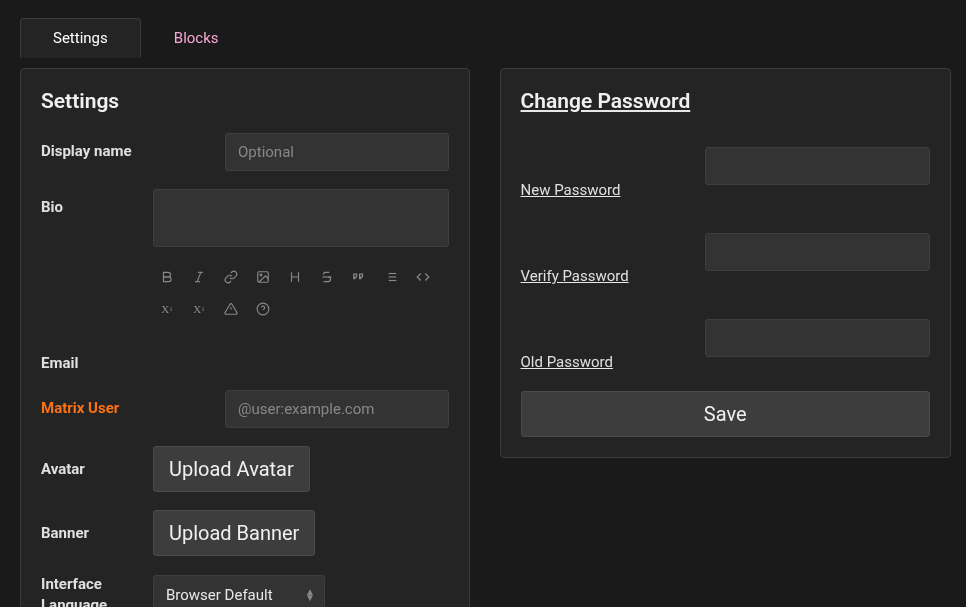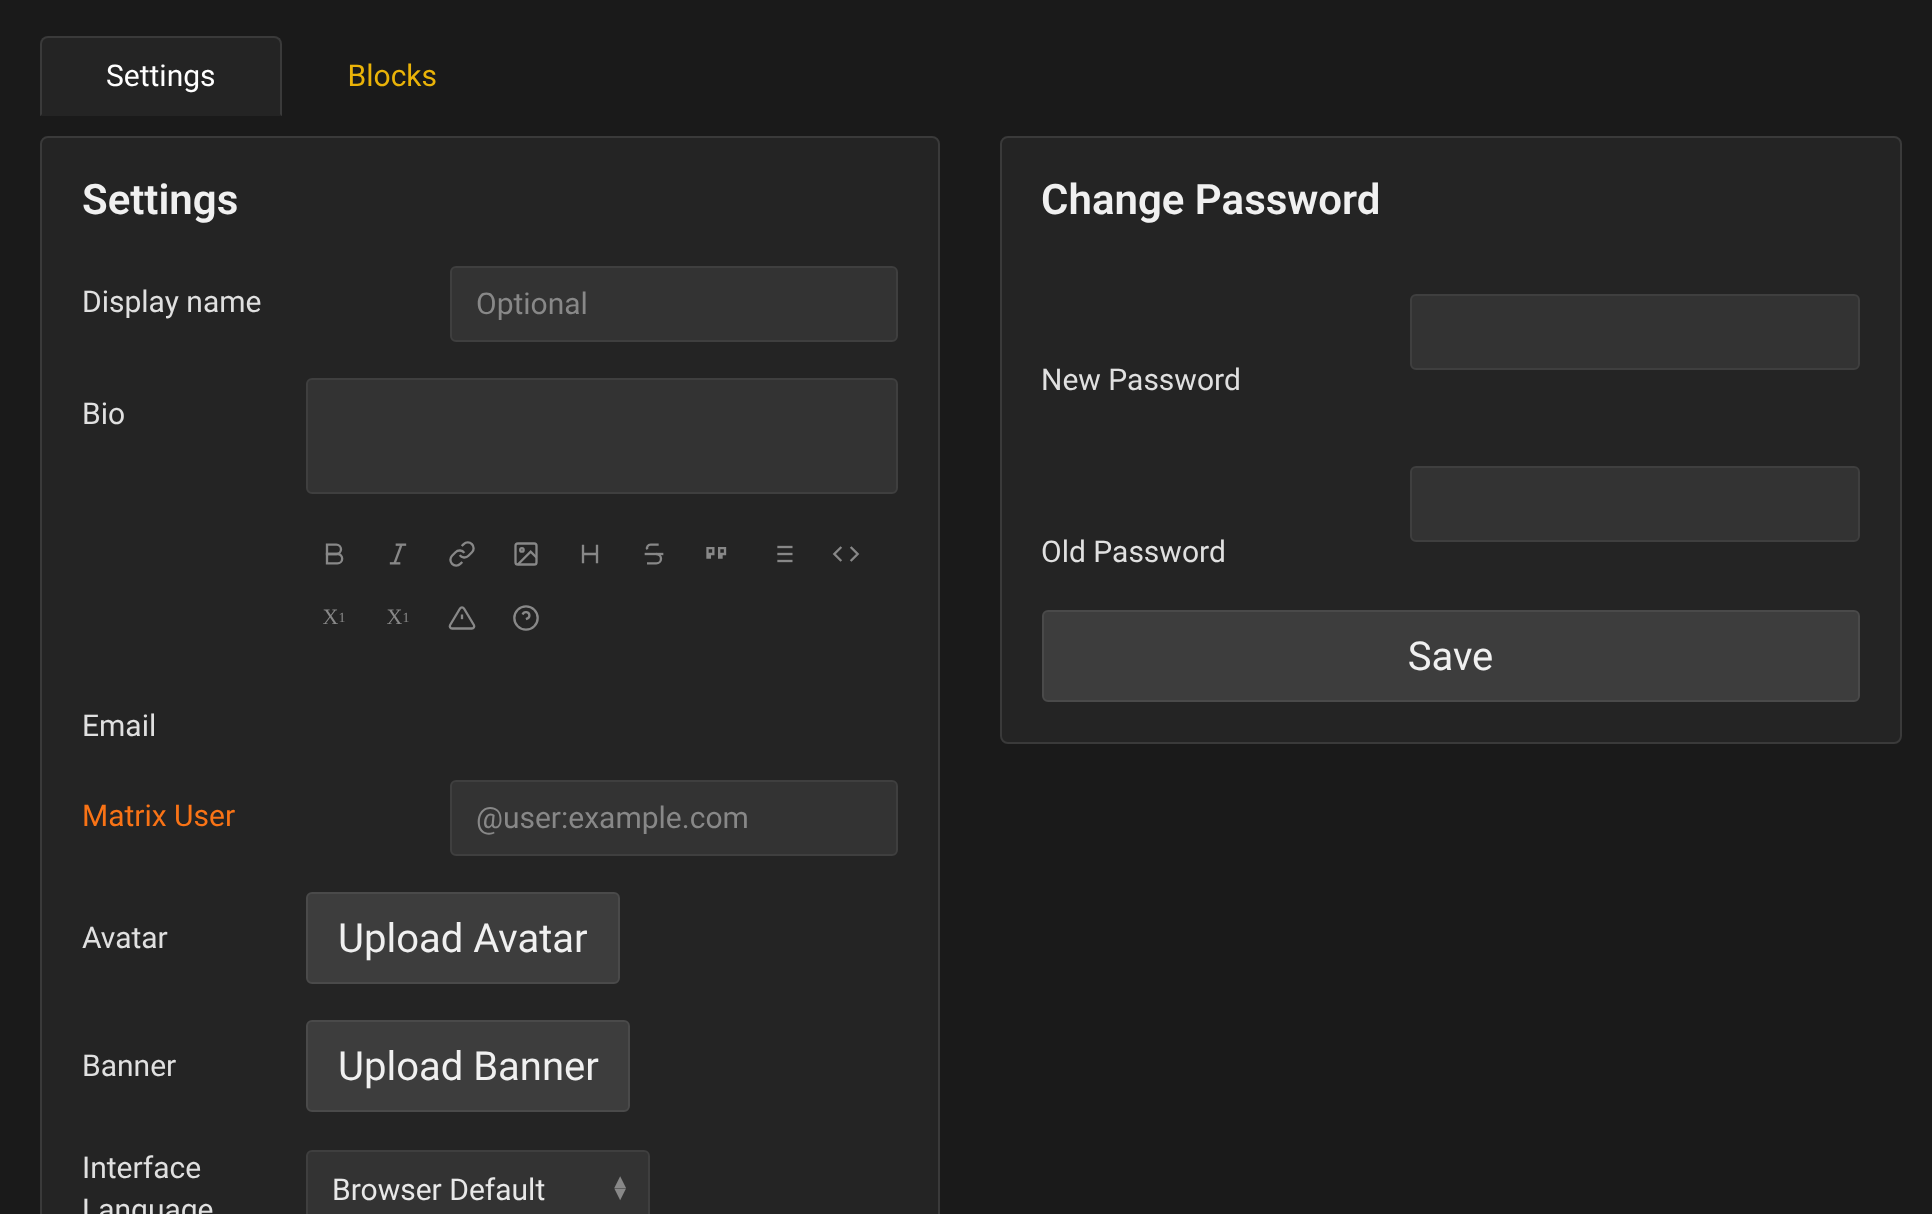--- a/index.html
+++ b/index.html
@@ -17,21 +17,21 @@
       overflow: hidden;
     }
     .tabs {
       display: flex;
       padding-left: 20px;
       padding-top: 18px;
       border-bottom: none;
     }
     .tab {
       padding: 10px 32px;
-      color: #eab308;
+      color: #f9a8d4;
       cursor: pointer;
       border: 1px solid transparent;
       border-bottom: none;
       border-radius: 4px 4px 0 0;
     }
     .tab.active {
       background: #242424;
       border: 1px solid #3a3a3a;
       border-bottom: 1px solid #242424;
       color: #fff;
@@ -48,40 +48,42 @@
       border: 1px solid #3a3a3a;
       border-radius: 4px;
       padding: 20px;
     }
     .card.settings {
       width: 450px;
     }
     .card.password {
       width: 452px;
       height: fit-content;
+      text-decoration: underline;
     }
     .card-title {
       font-size: 21px;
       font-weight: 600;
       margin-bottom: 20px;
       color: #f0f0f0;
     }
     .form-row {
       display: flex;
       align-items: flex-start;
       margin-bottom: 18px;
     }
     .form-row.align-center {
       align-items: center;
     }
     .form-label {
       width: 112px;
       flex-shrink: 0;
       color: #e0e0e0;
       padding-top: 9px;
+      font-weight: bold;
     }
     .form-row.align-center .form-label {
       padding-top: 0;
     }
     .form-label.teal {
       color: #f97316;
     }
     .form-control-area {
       flex: 1;
     }
@@ -328,20 +330,24 @@
   </div>
 
   <div class="card password">
     <div class="card-title">Change Password</div>
 
     <div class="pw-row">
       <div class="pw-label">New Password</div>
       <input type="password" style="">
     </div>
 
+    <div class="pw-row">
+      <div class="pw-label">Verify Password</div>
+      <input type="password" style="">
+    </div>
 
     <div class="pw-row">
       <div class="pw-label">Old Password</div>
       <input type="password" style="">
     </div>
 
     <button class="btn btn-block">Save</button>
   </div>
 
 </div>

